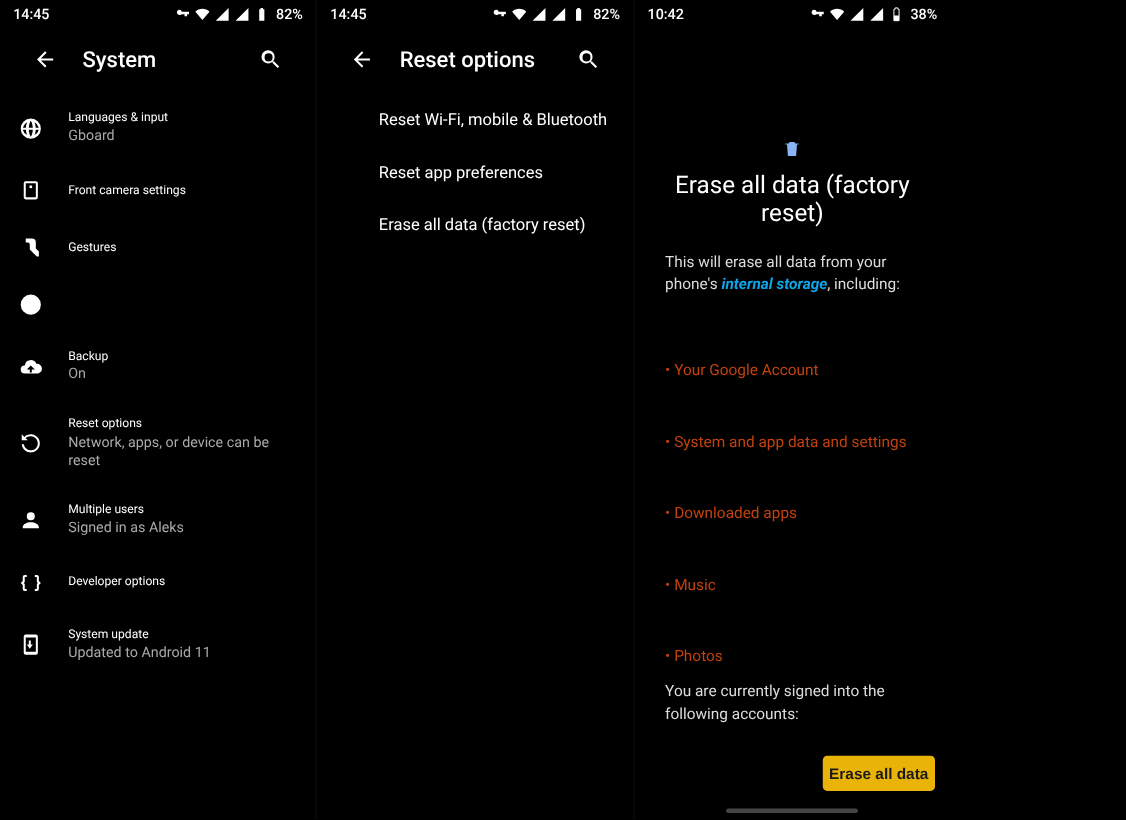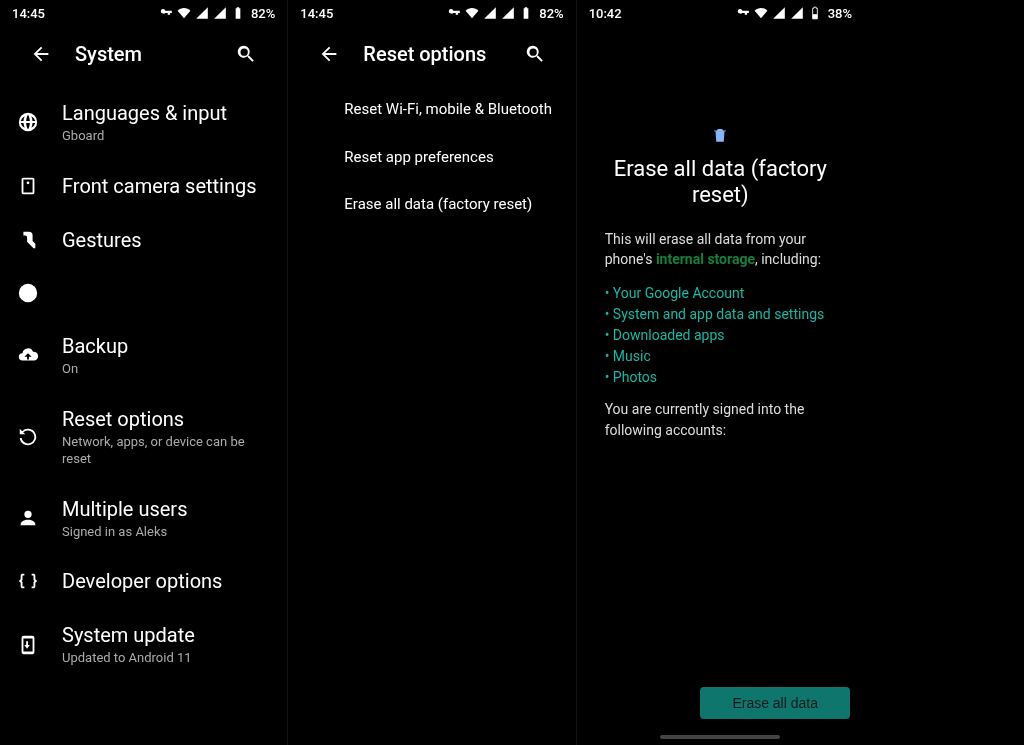--- a/index.html
+++ b/index.html
@@ -20,40 +20,40 @@
   .appbar .title { font-size: 20px; font-weight: 500; flex: 1; }
   .icon-btn { width: 28px; height: 28px; display: flex; align-items: center; justify-content: center; cursor: pointer; }
   .icon-btn svg { width: 22px; height: 22px; fill: #fff; }
 
   
   .list { flex: 1; overflow: hidden; padding-top: 4px; }
   .item { display: flex; align-items: center; padding: 14px 16px 14px 16px; cursor: pointer; gap: 22px; }
   .item .icon-slot { width: 24px; height: 24px; display: flex; align-items: center; justify-content: center; flex-shrink: 0; }
   .item .icon-slot svg { width: 22px; height: 22px; fill: #fff; }
   .item .text { display: flex; flex-direction: column; }
-  .item .primary { font-size: 20px; color: #fff; font-weight: 400; line-height: 1.3; }
+  .item .primary { font-size: 11px; color: #fff; font-weight: 400; line-height: 1.3; }
   .item .secondary { font-size: 13px; color: #aaa; margin-top: 2px; line-height: 1.3; }
 
   .item.simple { padding-left: 56px; }
   .item.simple .primary { font-size: 15px; }
 
   
   .fr-content { flex: 1; display: flex; flex-direction: column; padding: 60px 28px 0 28px; }
   .fr-icon { width: 100%; display: flex; justify-content: center; margin-bottom: 10px; }
   .fr-icon svg { width: 18px; height: 22px; fill: #8ab4f8; }
   .fr-title { font-size: 22px; font-weight: 400; text-align: center; margin-bottom: 20px; line-height: 1.2; }
   .fr-body { font-size: 14px; color: #ddd; line-height: 1.45; }
-  .fr-body .storage { font-weight: 700; color: #15803d; }
+  .fr-body .storage { font-weight: 700; color: #0ea5e9; font-style: italic; }
   .fr-list { margin-top: 14px; }
-  .fr-list .li { font-size: 14px; color: #14b8a6; line-height: 1.5; }
+  .fr-list .li { font-size: 14px; color: #c2410c; line-height: 1.5; margin-top: 44px; }
   .fr-list .li::before { content: "• "; }
   .fr-signed { margin-top: 11px; font-size: 14px; color: #ddd; line-height: 1.45; }
 
   .fr-footer { position: absolute; right: 14px; bottom: 26px; }
-  .fr-btn { background: #0f766e; color: #1a1a1a; border-radius: 4px; padding: 8px 32px; font-size: 14px; cursor: pointer; border: none; font-weight: 400; }
+  .fr-btn { background: #eab308; color: #1a1a1a; border-radius: 4px; padding: 8px 6px; font-size: 14px; cursor: pointer; border: none; font-weight: 700; }
 
   .nav-bar { position: absolute; bottom: 6px; left: 50%; transform: translateX(-50%); width: 120px; height: 4px; background: #444; border-radius: 2px; }
 </style>
 </head>
 <body>
 
 <div class="row">
 
   <div class="phone">
     <div class="status">

